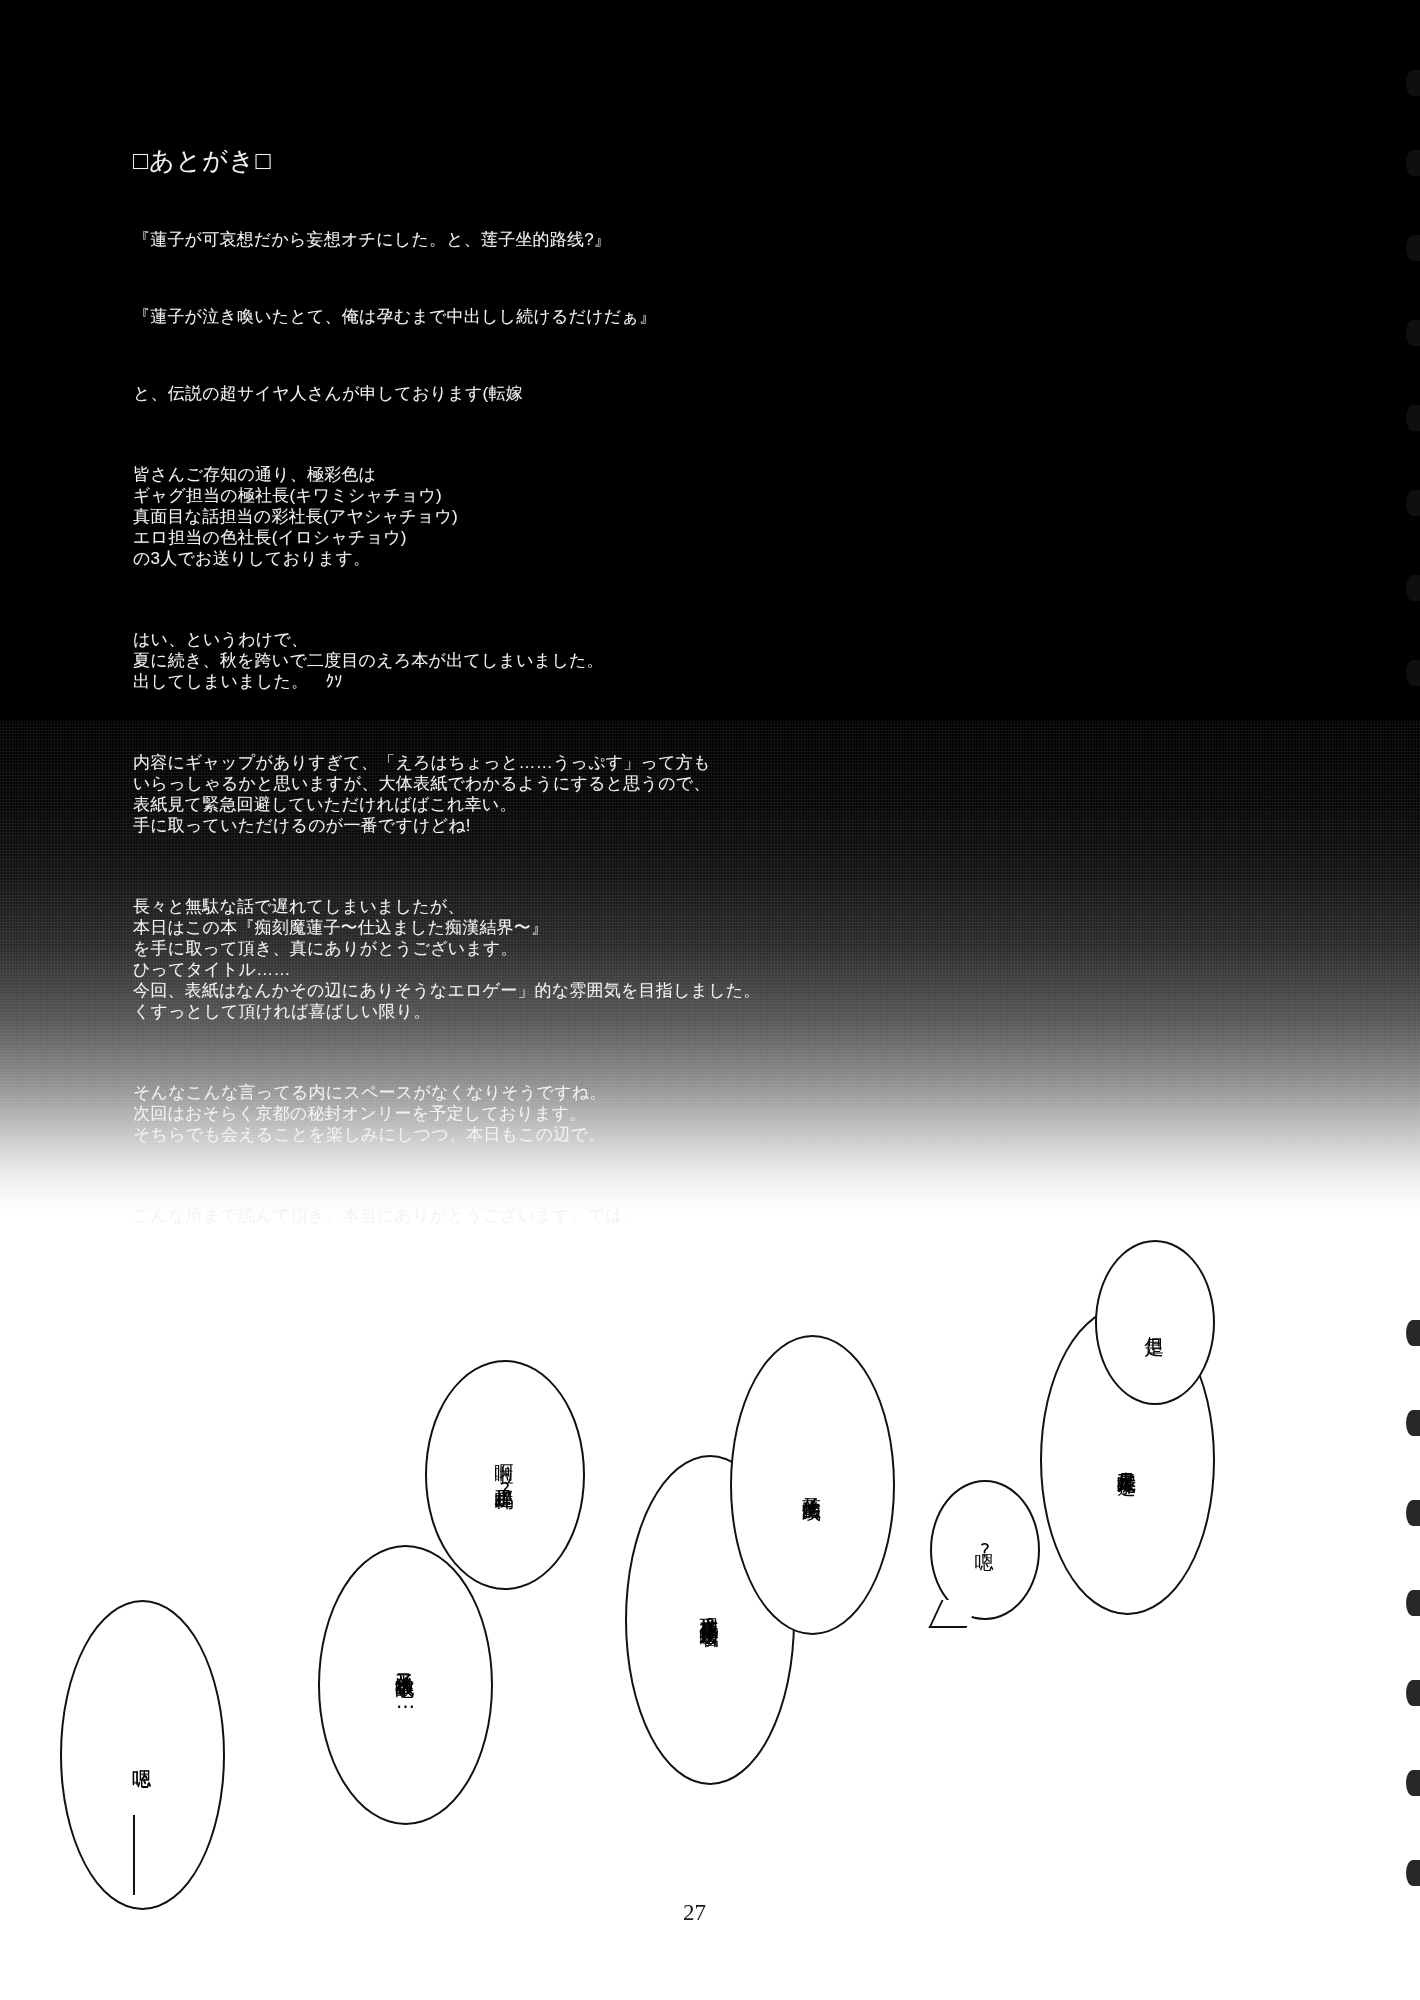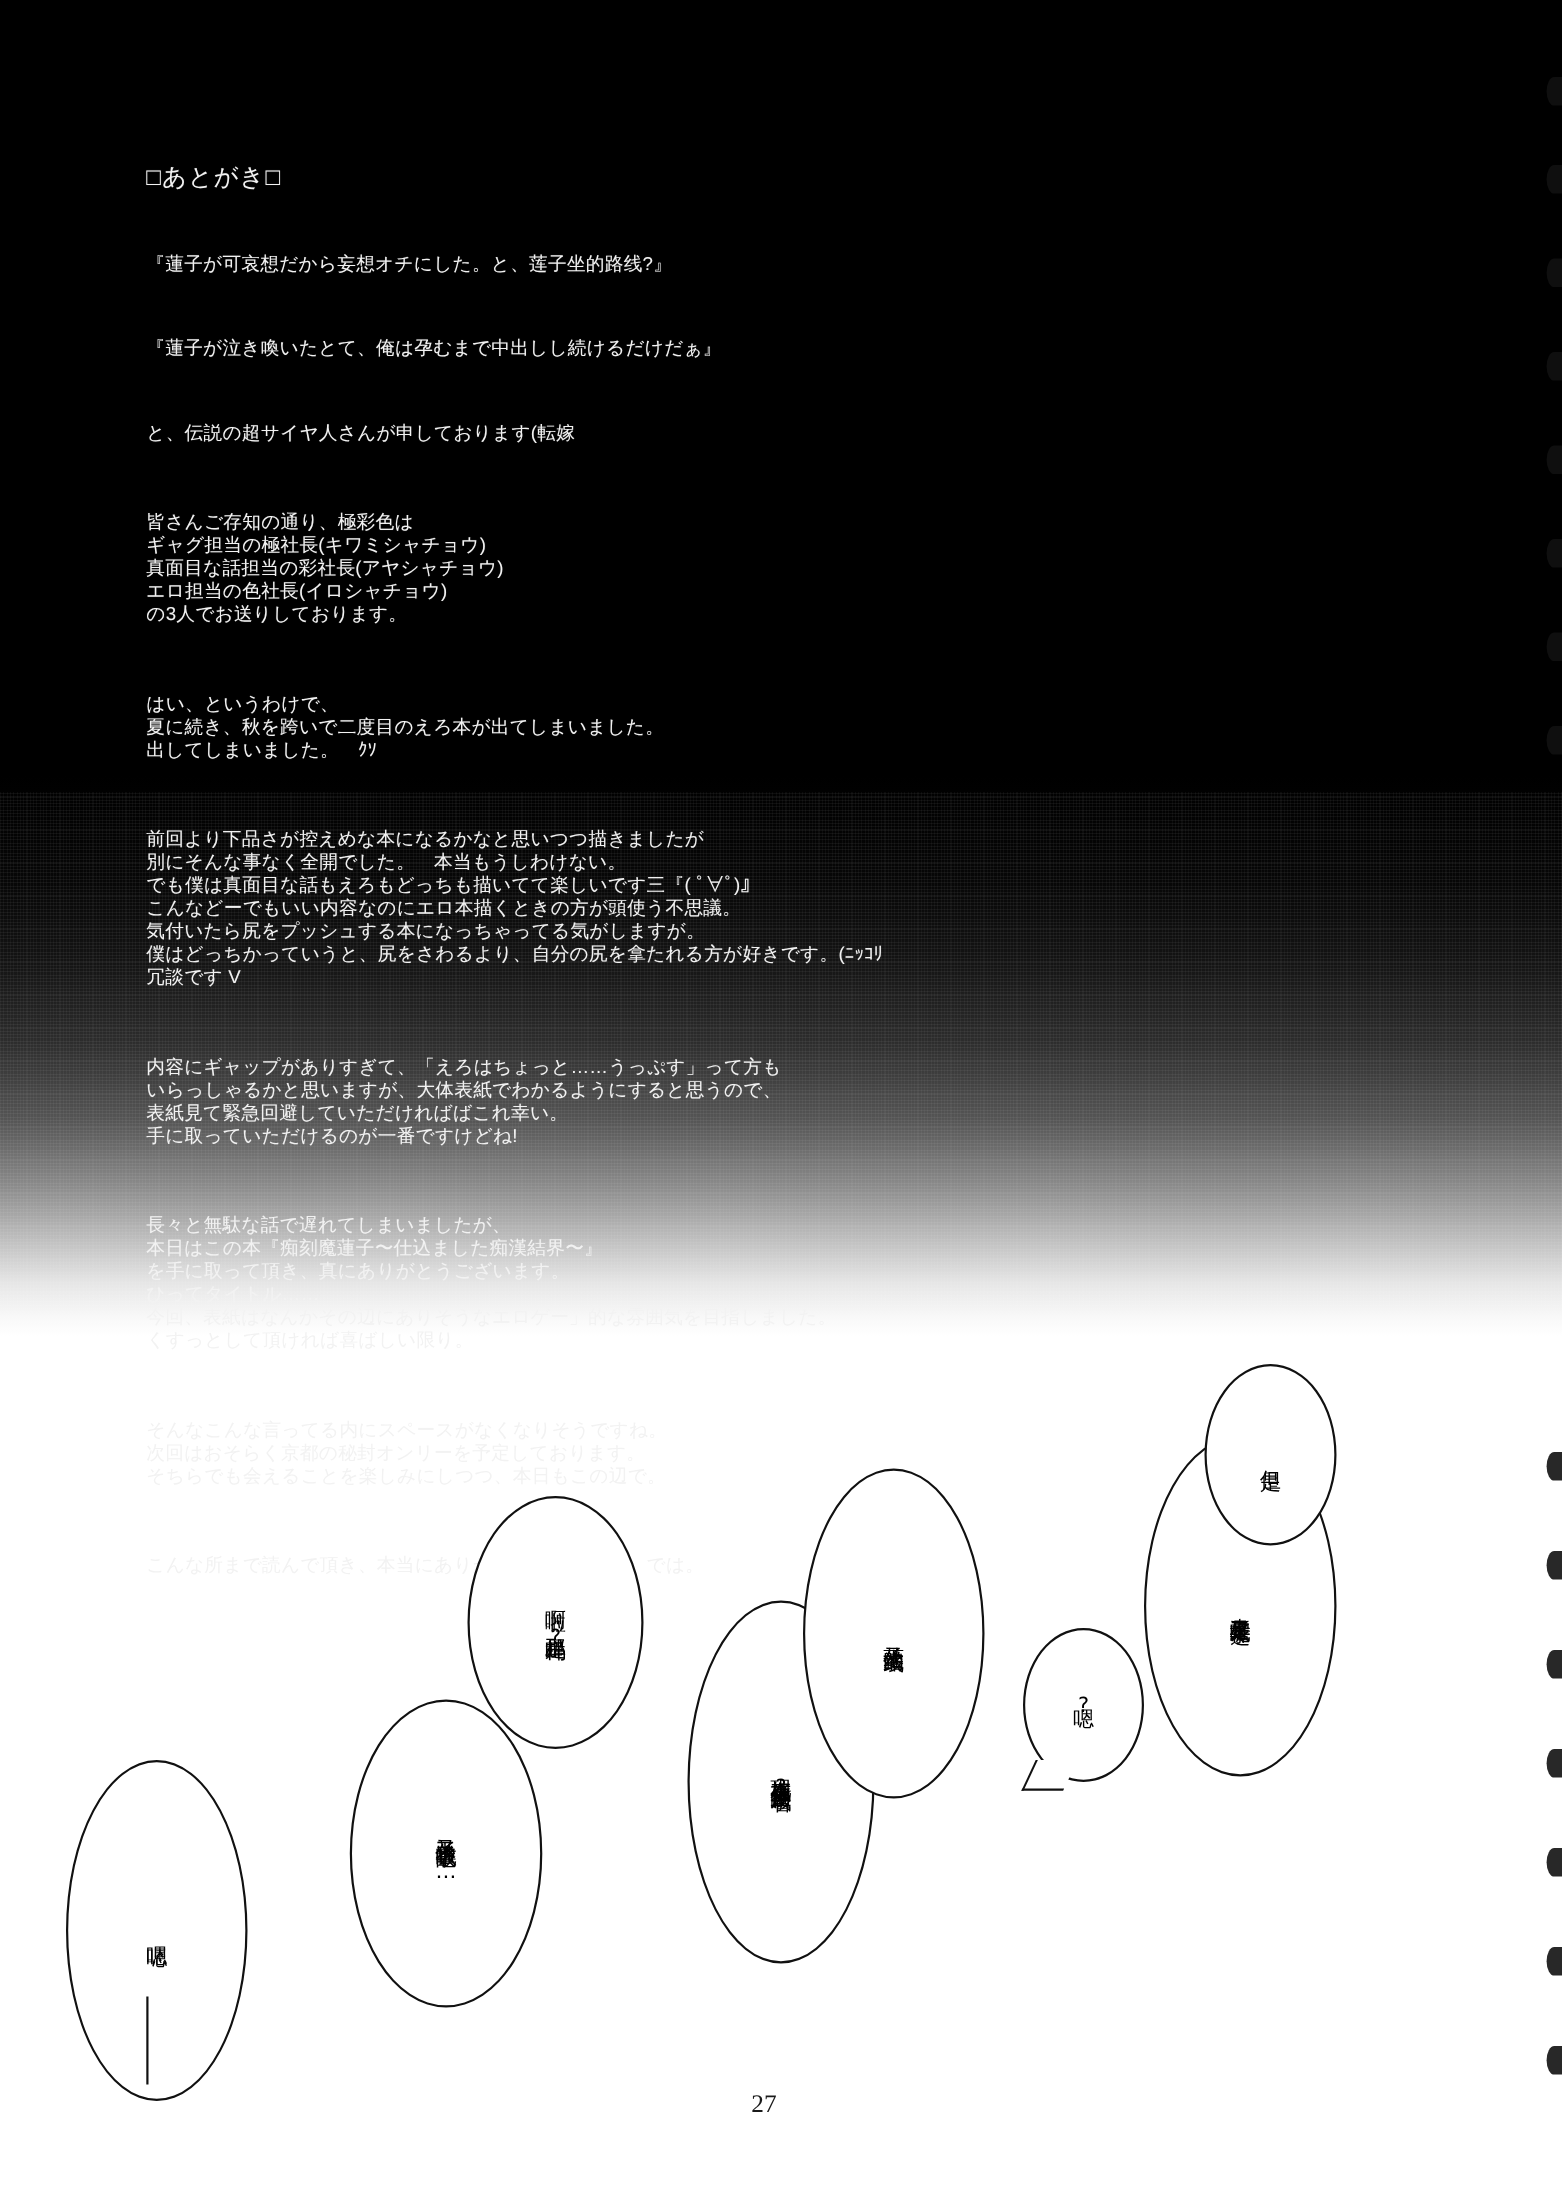--- a/index.html
+++ b/index.html
@@ -60,21 +60,21 @@
     font-size: 17px;
     line-height: 21px;
     letter-spacing: 0.2px;
     white-space: pre-wrap;
     text-shadow: 0 0 1px rgba(255,255,255,0.25);
   }
   #afterword .para {
     margin-bottom: 18px;
   }
   #afterword .title {
-    font-size: 22px;
+    font-size: 25px;
     margin-bottom: 16px;
     letter-spacing: 1px;
   }
   #afterword .quote {
     margin-bottom: 14px;
   }
   
   #page-number {
     position: absolute;
     left: 0;
@@ -132,27 +132,20 @@
     <div class="quote">『蓮子が泣き喚いたとて、俺は孕むまで中出しし続けるだけだぁ』</div>
     <div class="para">と、伝説の超サイヤ人さんが申しております(転嫁</div>
     <div class="para">皆さんご存知の通り、極彩色は
 ギャグ担当の極社長(キワミシャチョウ)
 真面目な話担当の彩社長(アヤシャチョウ)
 エロ担当の色社長(イロシャチョウ)
 の3人でお送りしております。</div>
     <div class="para">はい、というわけで、
 夏に続き、秋を跨いで二度目のえろ本が出てしまいました。
 出してしまいました。　ｸｿ</div>
-    <div class="para">前回より下品さが控えめな本になるかなと思いつつ描きましたが
-別にそんな事なく全開でした。　本当もうしわけない。
-でも僕は真面目な話もえろもどっちも描いてて楽しいです三『( ﾟ∀ﾟ)』
-こんなどーでもいい内容なのにエロ本描くときの方が頭使う不思議。
-気付いたら尻をプッシュする本になっちゃってる気がしますが。
-僕はどっちかっていうと、尻をさわるより、自分の尻を拿たれる方が好きです。(ﾆｯｺﾘ
-冗談です V</div>
     <div class="para">内容にギャップがありすぎて、「えろはちょっと……うっぷす」って方も
 いらっしゃるかと思いますが、大体表紙でわかるようにすると思うので、
 表紙見て緊急回避していただければばこれ幸い。
 手に取っていただけるのが一番ですけどね!</div>
     <div class="para">長々と無駄な話で遅れてしまいましたが、
 本日はこの本『痴刻魔蓮子〜仕込ました痴漢結界〜』
 を手に取って頂き、真にありがとうございます。
 ひってタイトル……
 今回、表紙はなんかその辺にありそうなエロゲー」的な雰囲気を目指しました。
 くすっとして頂ければ喜ばしい限り。</div>

